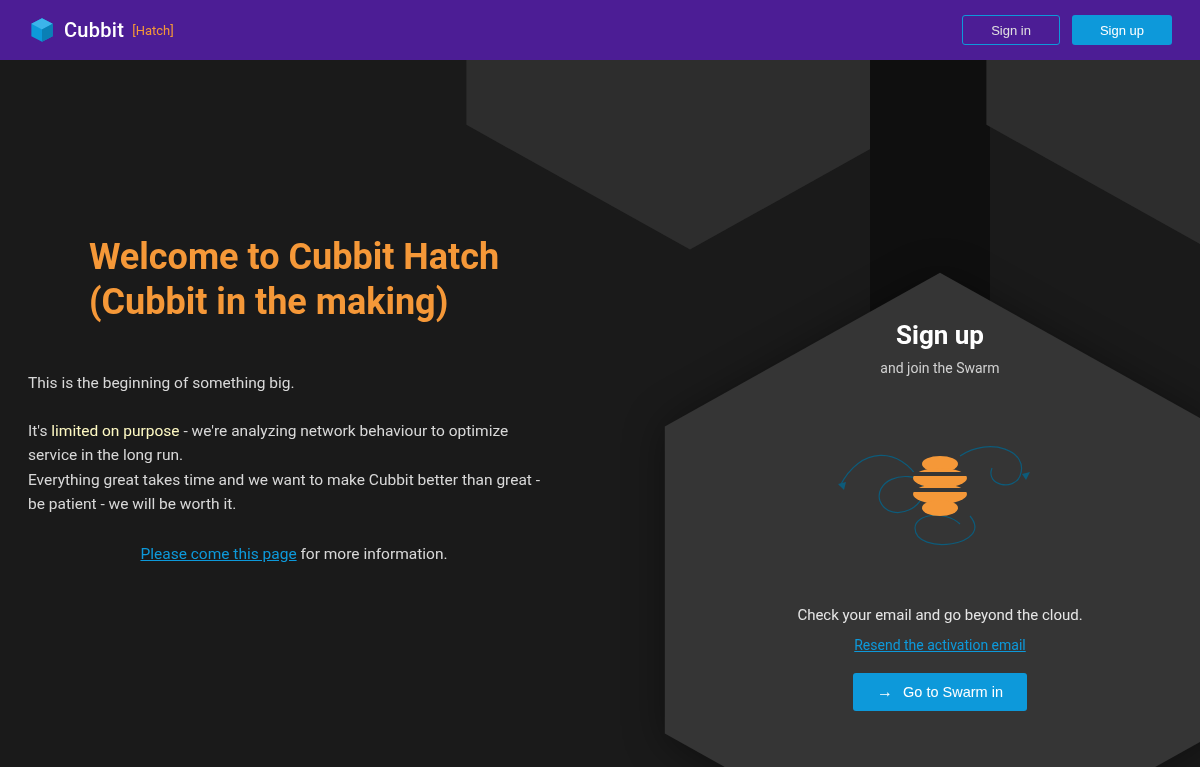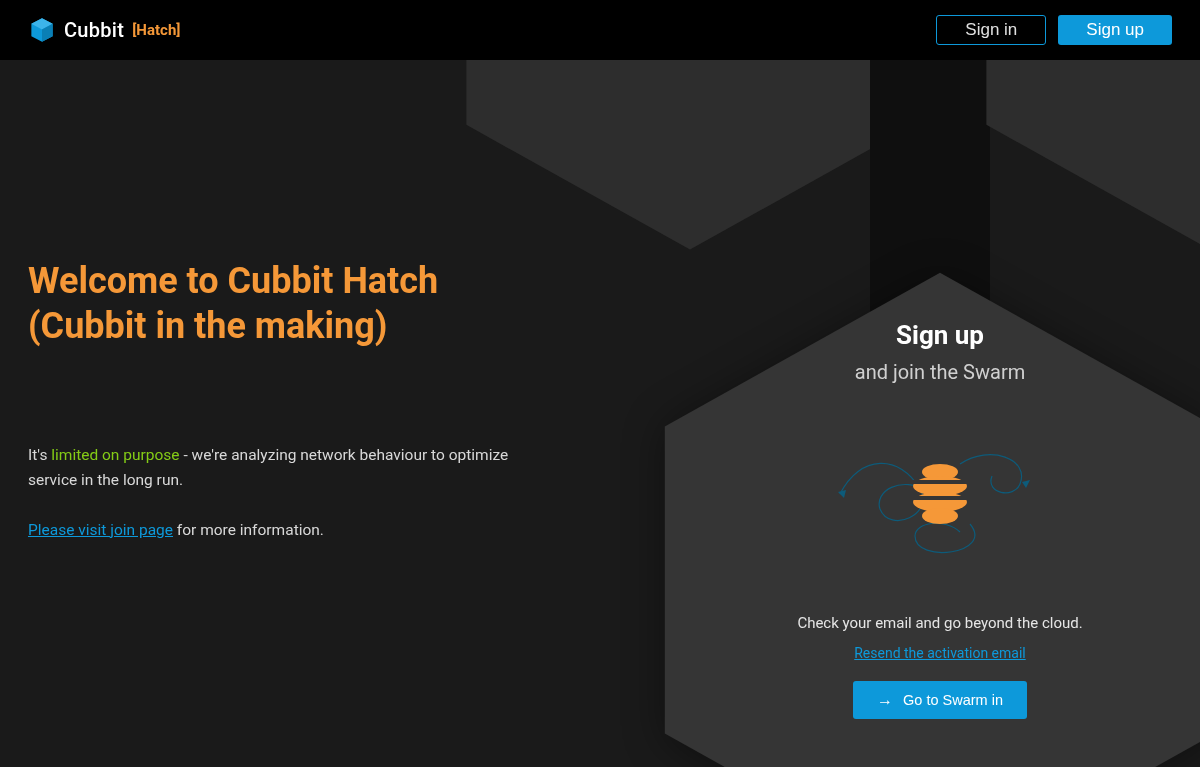--- a/index.html
+++ b/index.html
@@ -7,33 +7,33 @@
   body {
     background: #1a1a1a;
     font-family: -apple-system, BlinkMacSystemFont, "Segoe UI", Roboto, sans-serif;
     color: #e0e0e0;
     position: relative;
   }
 
   
   .header {
     height: 60px;
-    background: #000000;
+    background: #4c1d95;
     display: flex;
     align-items: center;
     padding: 0 28px;
     position: relative;
     z-index: 10;
   }
   .logo-group { display: flex; align-items: center; gap: 8px; }
   .logo-text  { font-size: 20px; font-weight: 500; color: #fff; letter-spacing: .3px; }
-  .logo-tag   { font-size: 15px; font-weight: 700; color: #f59838; }
+  .logo-tag   { font-size: 13px; font-weight: 400; color: #f59838; }
   .header-spacer { flex: 1; }
   .btn {
-    height: 30px; padding: 0 28px; font-size: 17px; border-radius: 3px;
+    height: 30px; padding: 0 28px; font-size: 13px; border-radius: 3px;
     display: inline-flex; align-items: center; justify-content: center;
     cursor: pointer; border: none; gap: 10px;
   }
   .btn-outline { background: transparent; color: #e0e0e0; border: 1px solid #0d99da; }
   .btn-fill    { background: #0d99da; color: #fff; }
   .header .btn { margin-left: 12px; }
 
   
   .bg-hex { position: absolute; pointer-events: none; }
   .hex-light { fill: #2d2d2d; }
@@ -47,35 +47,36 @@
   }
   .left-col {
     flex: 1;
     padding: 0 0 0 28px;
     display: flex;
     flex-direction: column;
     justify-content: center;
     max-width: 560px;
     position: relative;
     z-index: 5;
+    align-items: center;
   }
   .h1 {
     font-size: 36px;
     font-weight: 700;
     color: #f59838;
     line-height: 1.25;
     margin-bottom: 46px;
   }
   .copy {
     font-size: 15.5px;
     line-height: 1.55;
     color: #d8d8d8;
     margin-bottom: 26px;
   }
-  .copy .accent { color: #84cc16; margin-top: 48px; }
+  .copy .accent { color: #fef9c3; margin-top: 48px; }
   .link { color: #0d99da; text-decoration: underline; cursor: pointer; }
 
   
   .card-wrap {
     position: absolute;
     right: -60px;
     top: 200px;
     width: 640px;
     height: 640px;
     z-index: 6;
@@ -89,21 +90,21 @@
   .card-content {
     position: absolute;
     inset: 0;
     display: flex;
     flex-direction: column;
     align-items: center;
     padding-top: 60px;
     text-align: center;
   }
   .card-title { font-size: 26px; font-weight: 700; color: #fff; }
-  .card-sub   { font-size: 20px; color: #d0d0d0; margin-top: 10px; }
+  .card-sub   { font-size: 14px; color: #d0d0d0; margin-top: 10px; }
   .bee-wrap   { margin: 30px 0 40px; position: relative; width: 240px; height: 160px; }
   .card-msg   { font-size: 15px; color: #e5e5e5; margin-bottom: 13px; }
   .card-link  { font-size: 14px; margin-bottom: 20px; }
   .card-content .btn { height: 38px; font-size: 14.5px; padding: 0 24px; }
   .arrow { font-size: 16px; }
 </style>
 </head>
 <body>
 
 <svg class="bg-hex" style="left:430px; top:-260px; width:520px; height:520px;" viewBox="0 0 100 100">
@@ -132,26 +133,27 @@
 </div>
 
 <div class="main">
 
   <div class="left-col">
     <h1 class="h1">
       <span>Welcome to Cubbit Hatch</span><br>
       <span>(Cubbit in the making)</span>
     </h1>
     <div class="copy">
-      <br>
+      <span>This is the beginning of something big.</span><br>
       <br>
       <span>It's </span><span class="accent">limited on purpose</span><span> - we're analyzing network behaviour to optimize service in the long run.</span><br>
+      <span>Everything great takes time and we want to make Cubbit better than great - be patient - we will be worth it.</span>
     </div>
     <div class="copy">
-      <a class="link">Please visit join page</a><span> for more information.</span>
+      <a class="link">Please come this page</a><span> for more information.</span>
     </div>
   </div>
 
   <div class="card-wrap">
     <svg class="card-hex" viewBox="0 0 100 100">
       <polygon points="50,2 93,26 93,74 50,98 7,74 7,26"></polygon>
     </svg>
     <div class="card-content">
       <div class="card-title">Sign up</div>
       <div class="card-sub">and join the Swarm</div>

